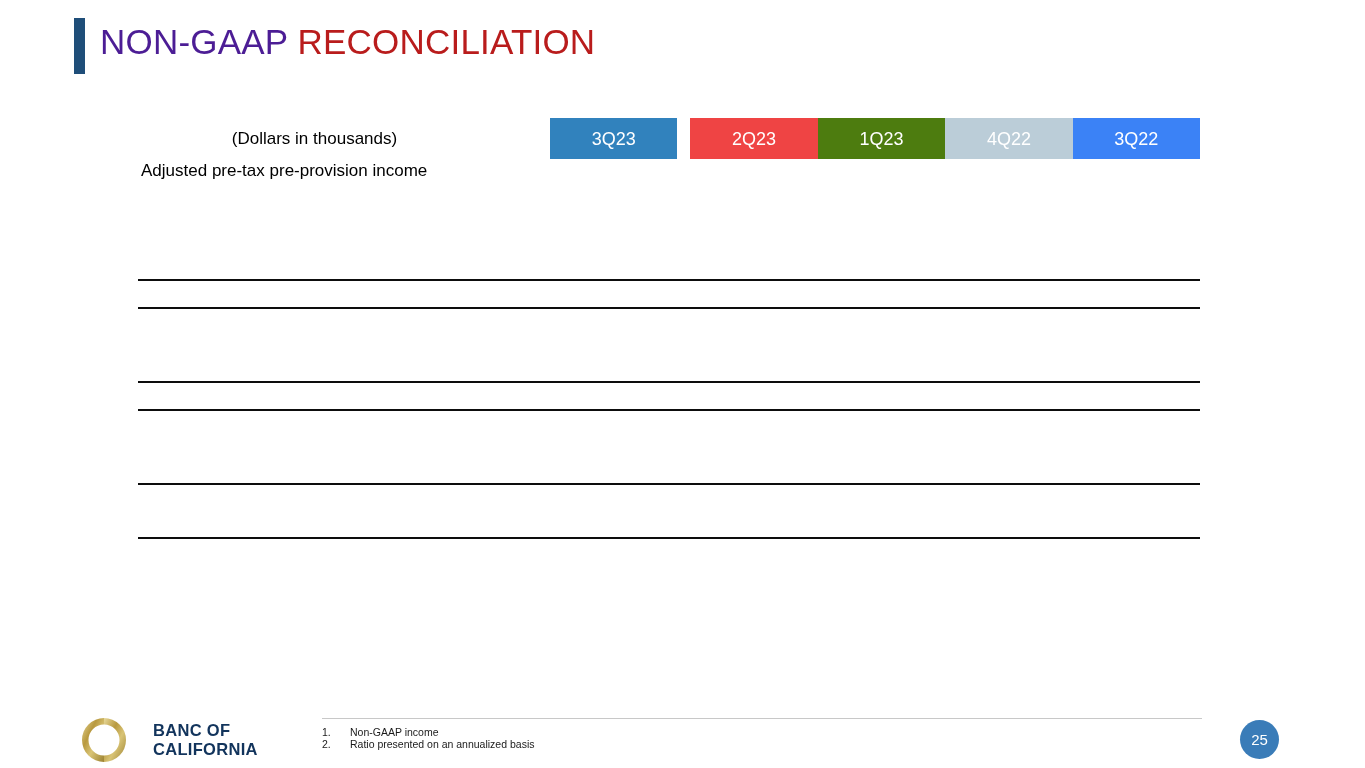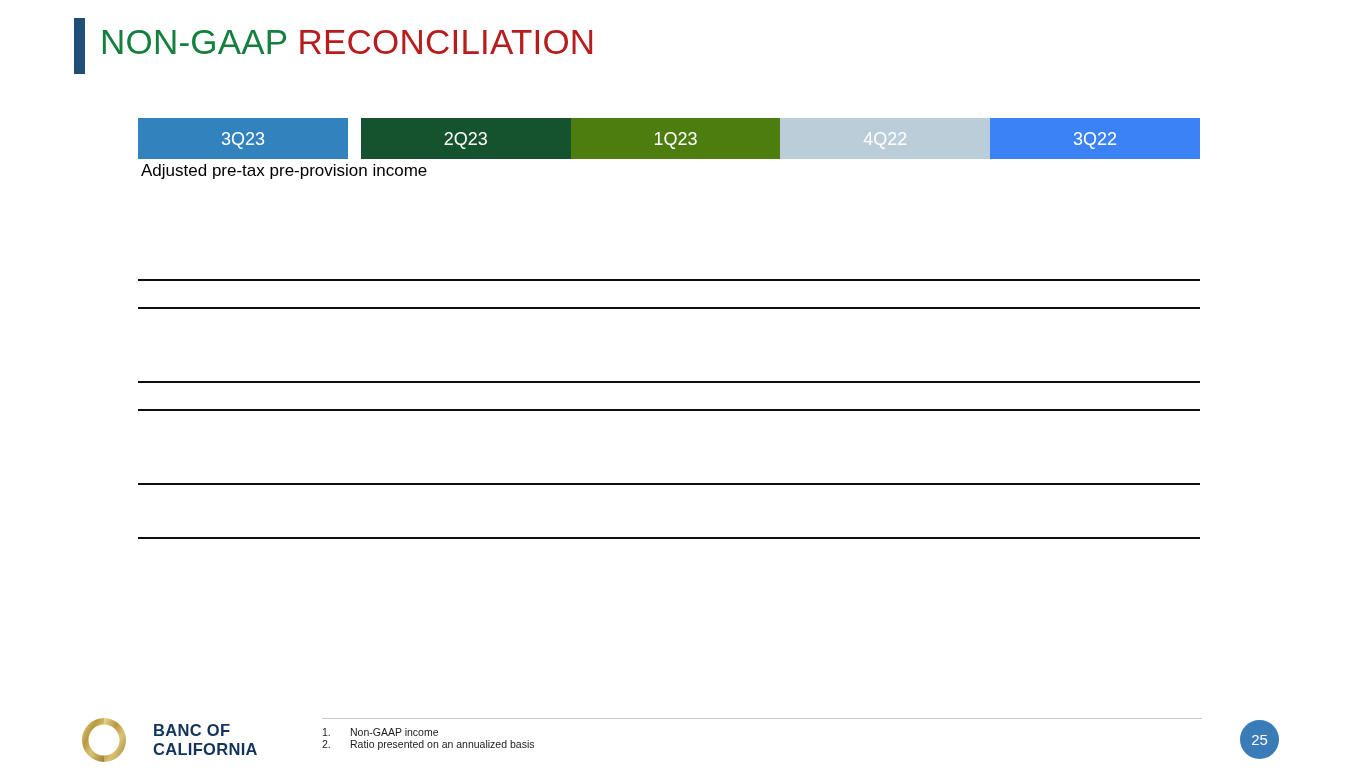--- a/index.html
+++ b/index.html
@@ -21,21 +21,21 @@
     width: 11px; height: 56px;
     background: #1F4E79;
   }
   .title {
     position: absolute;
     left: 100px; top: 22px;
     font-size: 35px;
     letter-spacing: 0.2px;
     white-space: nowrap;
   }
-  .title .t1 { color: #15803d; }
+  .title .t1 { color: #4c1d95; }
   .title .t2 { color: #b91c1c; }
 
   
   .table {
     position: absolute;
     left: 138px; top: 118px;
     width: 1062px;
   }
   .row {
     display: flex;
@@ -74,21 +74,21 @@
   
   .row.header { height: 41px; }
   .row.header .cell {
     justify-content: center;
     color: #ffffff;
     font-size: 18px;
   }
   .row.header .label { line-height: 41px; }
 
   .c-blue   { background: #3182BD; }
-  .c-green  { background: #14532d; margin-left: 13px; }
+  .c-green  { background: #ef4444; margin-left: 13px; }
   .c-gold   { background: #4d7c0f; }
   .c-gray   { background: #BBCDD8; }
   .c-lblue  { background: #3b82f6; }
   .row.hl {
     border-top: 2px solid #0d0d0d;
     border-bottom: 2px solid #0d0d0d;
     height: 26px;
   }
   .row.hl.nb-top { border-top: none; }
   .row.hl.nb-bot { border-bottom: none; }
@@ -144,20 +144,21 @@
 <body>
 
 <div class="title-bar"></div>
 <div class="title">
   <span class="t1">NON-GAAP </span><span class="t2">RECONCILIATION</span>
 </div>
 
 <div class="table">
 
   <div class="row header">
+    <div class="label center">(Dollars in thousands)</div>
     <div class="cells">
       <div class="cell c-blue">3Q23</div>
       <div class="cell c-green">2Q23</div>
       <div class="cell c-gold">1Q23</div>
       <div class="cell c-gray">4Q22</div>
       <div class="cell c-lblue">3Q22</div>
     </div>
   </div>
 
   <div class="row">

